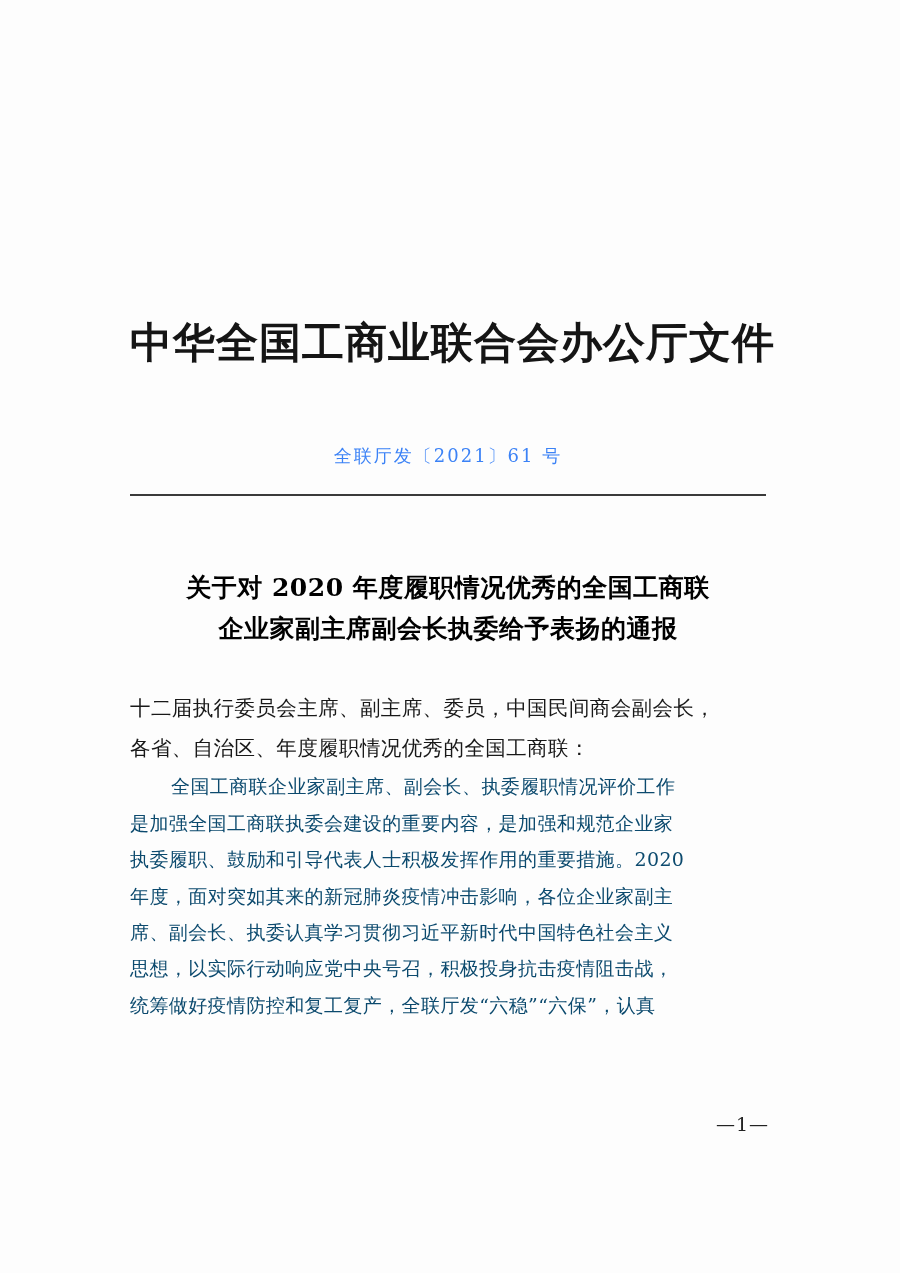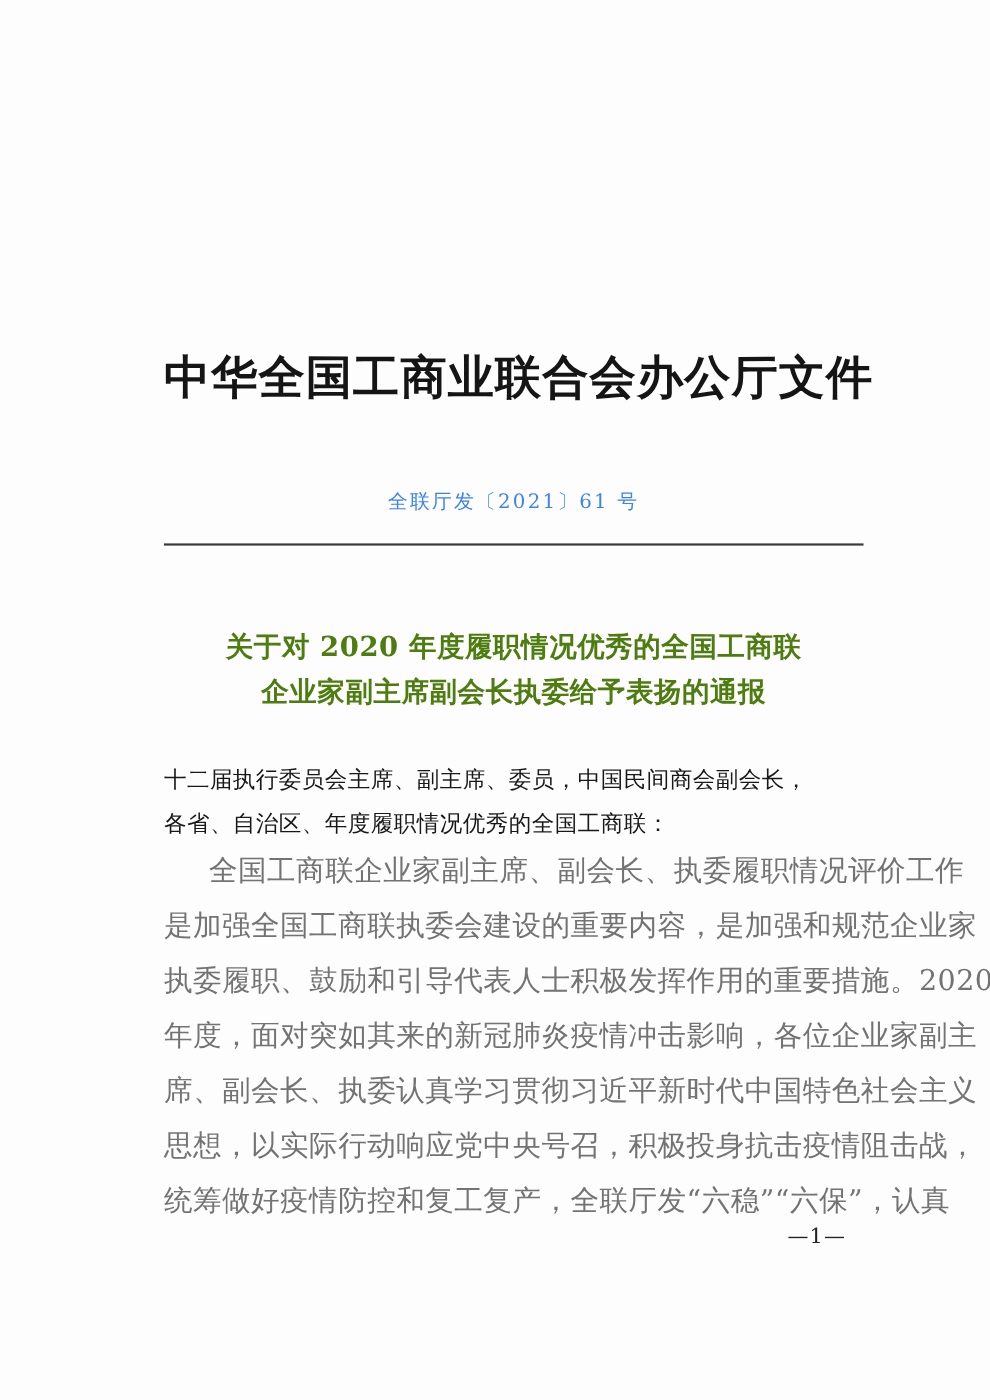--- a/index.html
+++ b/index.html
@@ -16,21 +16,21 @@
   }
   .page {
     position: relative;
     width: 900px;
     height: 1273px;
     background: #fdfdfd;
     box-sizing: border-box;
   }
   .doc-body {
     position: absolute;
-    left: 149px;
+    left: 130px;
     top: 0;
     width: 636px;
   }
 
   
   .masthead {
     margin-top: 318px;
     text-align: center;
     font-family: "DejaVu Serif", "Liberation Serif", serif;
     font-weight: bold;
@@ -60,21 +60,21 @@
   }
 
   
   .doc-title {
     margin-top: 72px;
     text-align: center;
     font-size: 25px;
     font-weight: bold;
     line-height: 1.62;
     letter-spacing: 0.5px;
-    color: #4d7c0f;
+    color: #000000;
   }
   .doc-title .line {
     display: block;
     white-space: nowrap;
   }
 
   
   .recipients {
     margin-top: 40px;
     font-size: 20.5px;
@@ -82,24 +82,24 @@
     letter-spacing: 0.4px;
     color: #181818;
     text-align: justify;
   }
   .recipients .line {
     display: block;
     white-space: nowrap;
   }
   .para {
     margin-top: 0;
-    font-size: 26px;
+    font-size: 19px;
     line-height: 1.92;
     letter-spacing: 0.4px;
-    color: #737373;
+    color: #0c4a6e;
   }
   .para .line {
     display: block;
     white-space: nowrap;
   }
   .para .line.indent {
     text-indent: 41px;
   }
 
   

